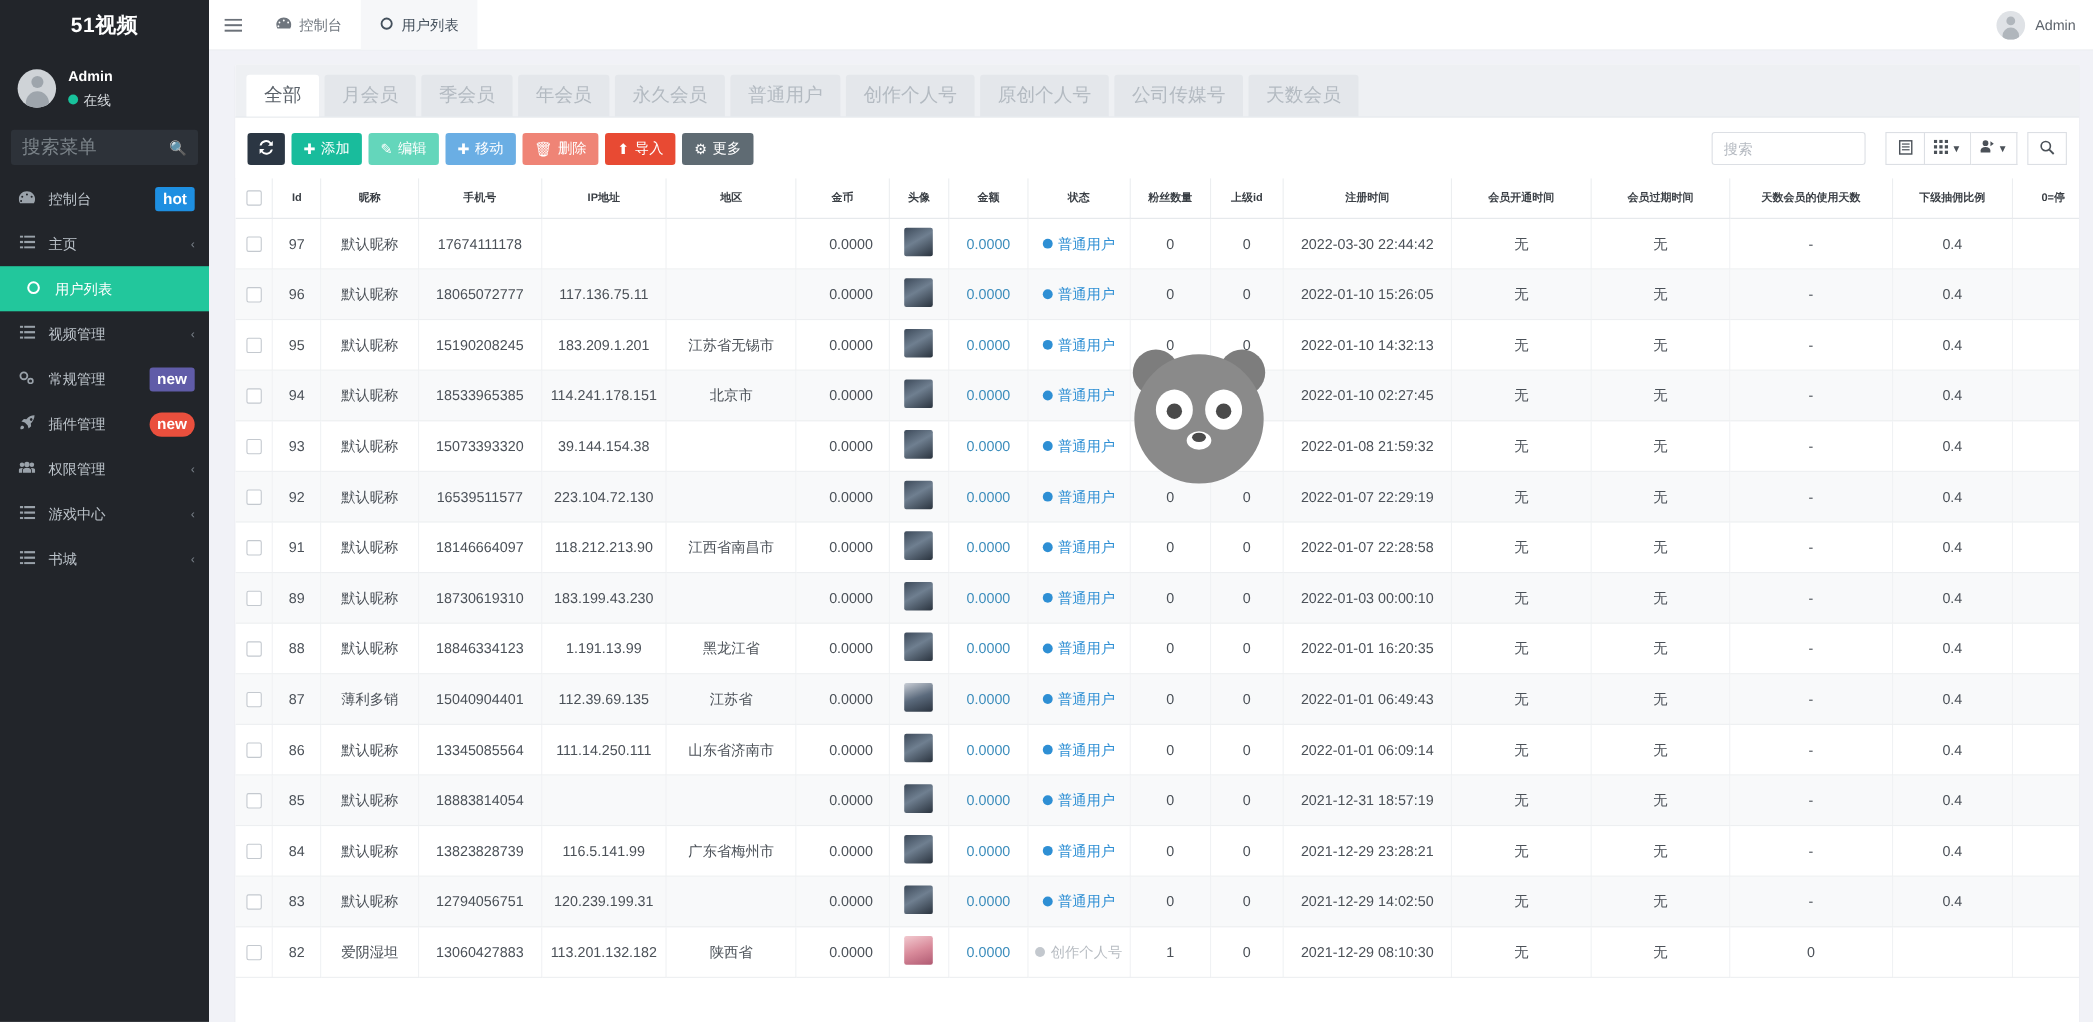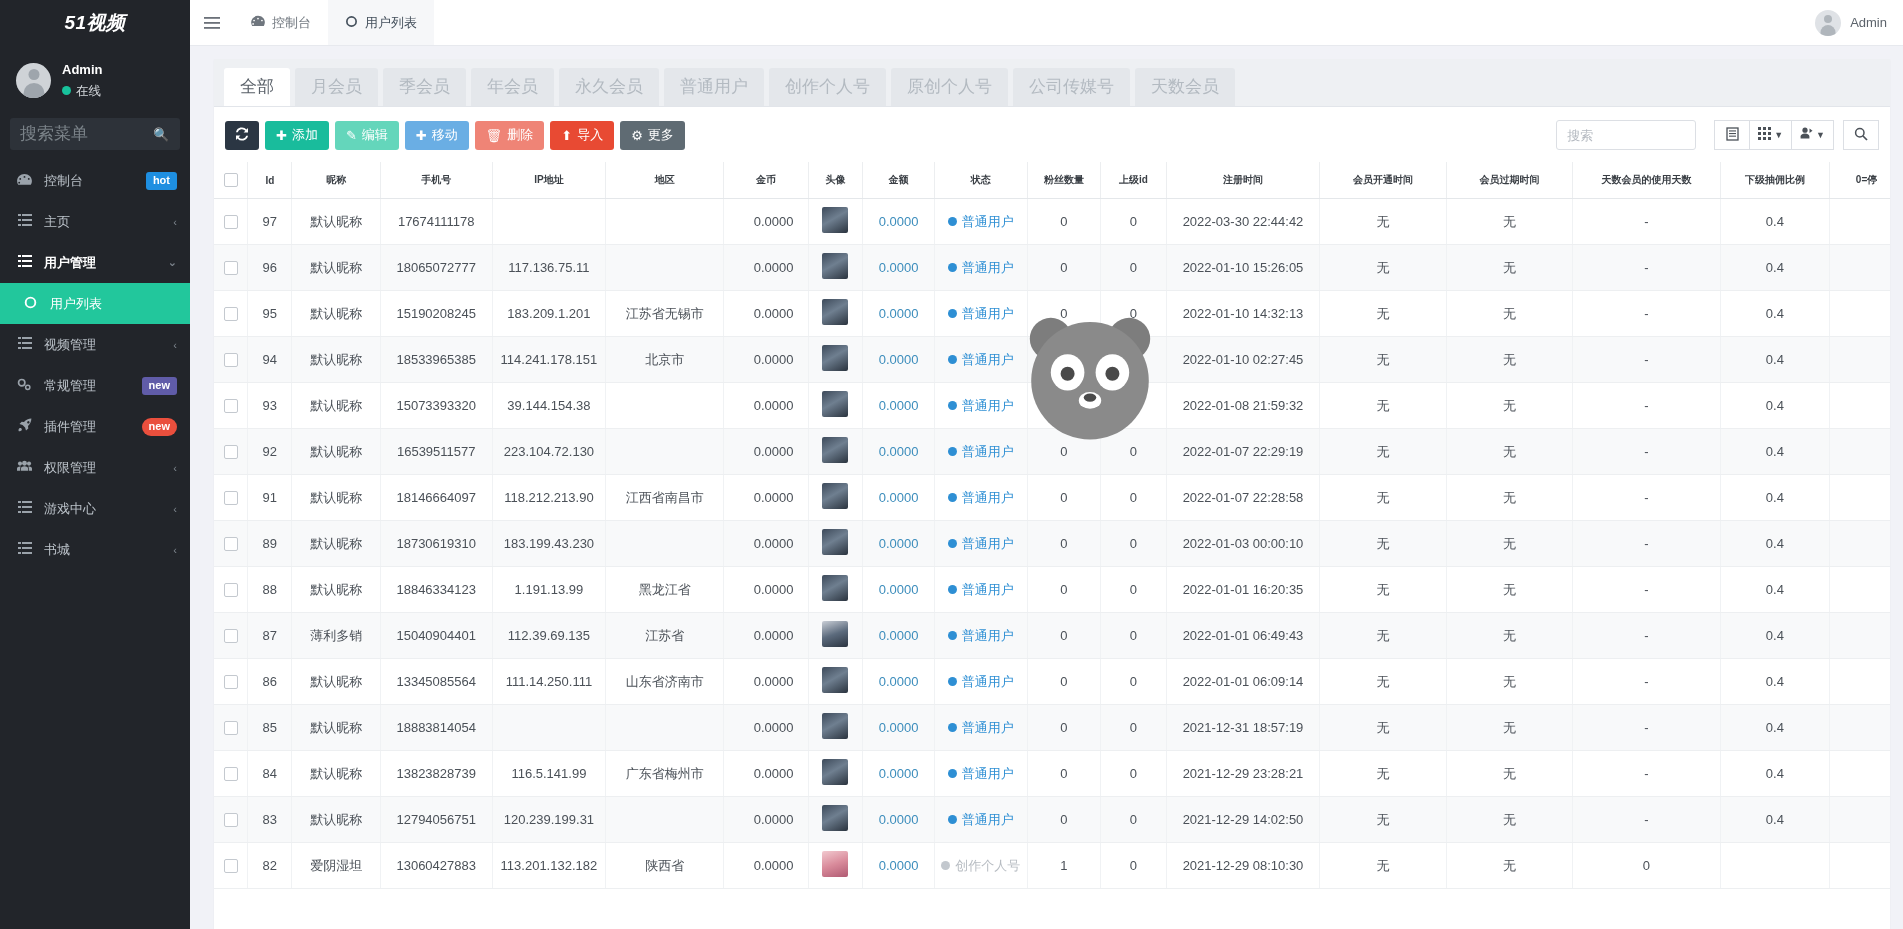--- a/index.html
+++ b/index.html
@@ -15,21 +15,21 @@
   
   .sidebar {
     width: 190px; min-width: 190px; height: 929px;
     background: #22252a;
     color: #a7aeb6;
     position: relative;
     overflow: hidden;
   }
   .brand {
     height: 46px; display: flex; align-items: center; justify-content: center;
-    color: #fff; font-size: 19px; font-weight: bold; letter-spacing: .5px; font-style: italic;
+    color: #fff; font-size: 19px; font-weight: bold; letter-spacing: .5px;
   }
   .profile {
     display: flex; align-items: center; padding: 14px 0 16px 16px; gap: 11px;
   }
   .avatar-circle {
     width: 35px; height: 35px; border-radius: 50%;
     background: #cfd3d7; position: relative; overflow: hidden; flex: none;
   }
   .avatar-circle::before {
     content: ""; position: absolute; left: 50%; top: 6px;
@@ -68,21 +68,21 @@
   .nav-item .ico { width: 17px; text-align: center; font-size: 13px; color: #9aa2aa; flex: none; }
   .nav-item .lbl { flex: 1; }
   .nav-item.active-parent { color: #fff; font-weight: bold; }
   .nav-item.active-parent .ico { color: #fff; }
   .nav-item.selected {
     background: #22c79c; color: #fff;
   }
   .nav-item.selected .ico { color: #fff; }
   .caret { color: #7d858d; font-size: 11px; }
   .badge {
-    font-size: 11px; font-weight: bold; color: #fff; border-radius: 3px;
+    font-size: 14px; font-weight: bold; color: #fff; border-radius: 3px;
     padding: 2px 7px; line-height: 1.25;
   }
   .badge-hot { background: #1e8fe1; border-radius: 3px; }
   .badge-new-purple { background: #605ca8; }
   .badge-new-red { background: #ea4f3d; border-radius: 11px; }
   .sub-item { padding-left: 22px; }
 
   
   .main { flex: 1; height: 929px; display: flex; flex-direction: column; overflow: hidden; background: #f1f2f7; }
 
@@ -285,36 +285,20 @@
                 <rect x="4" y="5" width="10" height="2"></rect>
                 <rect x="0" y="10" width="3" height="2"></rect>
                 <rect x="4" y="10" width="10" height="2"></rect>
               </g>
             </svg>
         </span>
         <span class="lbl">主页</span>
         <span class="caret">‹</span>
       </div>
 
-      <div class="nav-item active-parent">
-        <span class="ico">
-          <svg width="14" height="12" viewBox="0 0 14 12">
-              <g fill="currentColor">
-                <rect x="0" y="0" width="3" height="2"></rect>
-                <rect x="4" y="0" width="10" height="2"></rect>
-                <rect x="0" y="5" width="3" height="2"></rect>
-                <rect x="4" y="5" width="10" height="2"></rect>
-                <rect x="0" y="10" width="3" height="2"></rect>
-                <rect x="4" y="10" width="10" height="2"></rect>
-              </g>
-            </svg>
-        </span>
-        <span class="lbl">用户管理</span>
-        <span class="caret">⌄</span>
-      </div>
 
       <div class="nav-item selected sub-item">
         <span class="ico">
           <svg width="13" height="13" viewBox="0 0 14 14">
               <circle cx="7" cy="7" r="5.2" fill="none" stroke="currentColor" stroke-width="2"></circle>
             </svg>
         </span>
         <span class="lbl">用户列表</span>
       </div>
 

